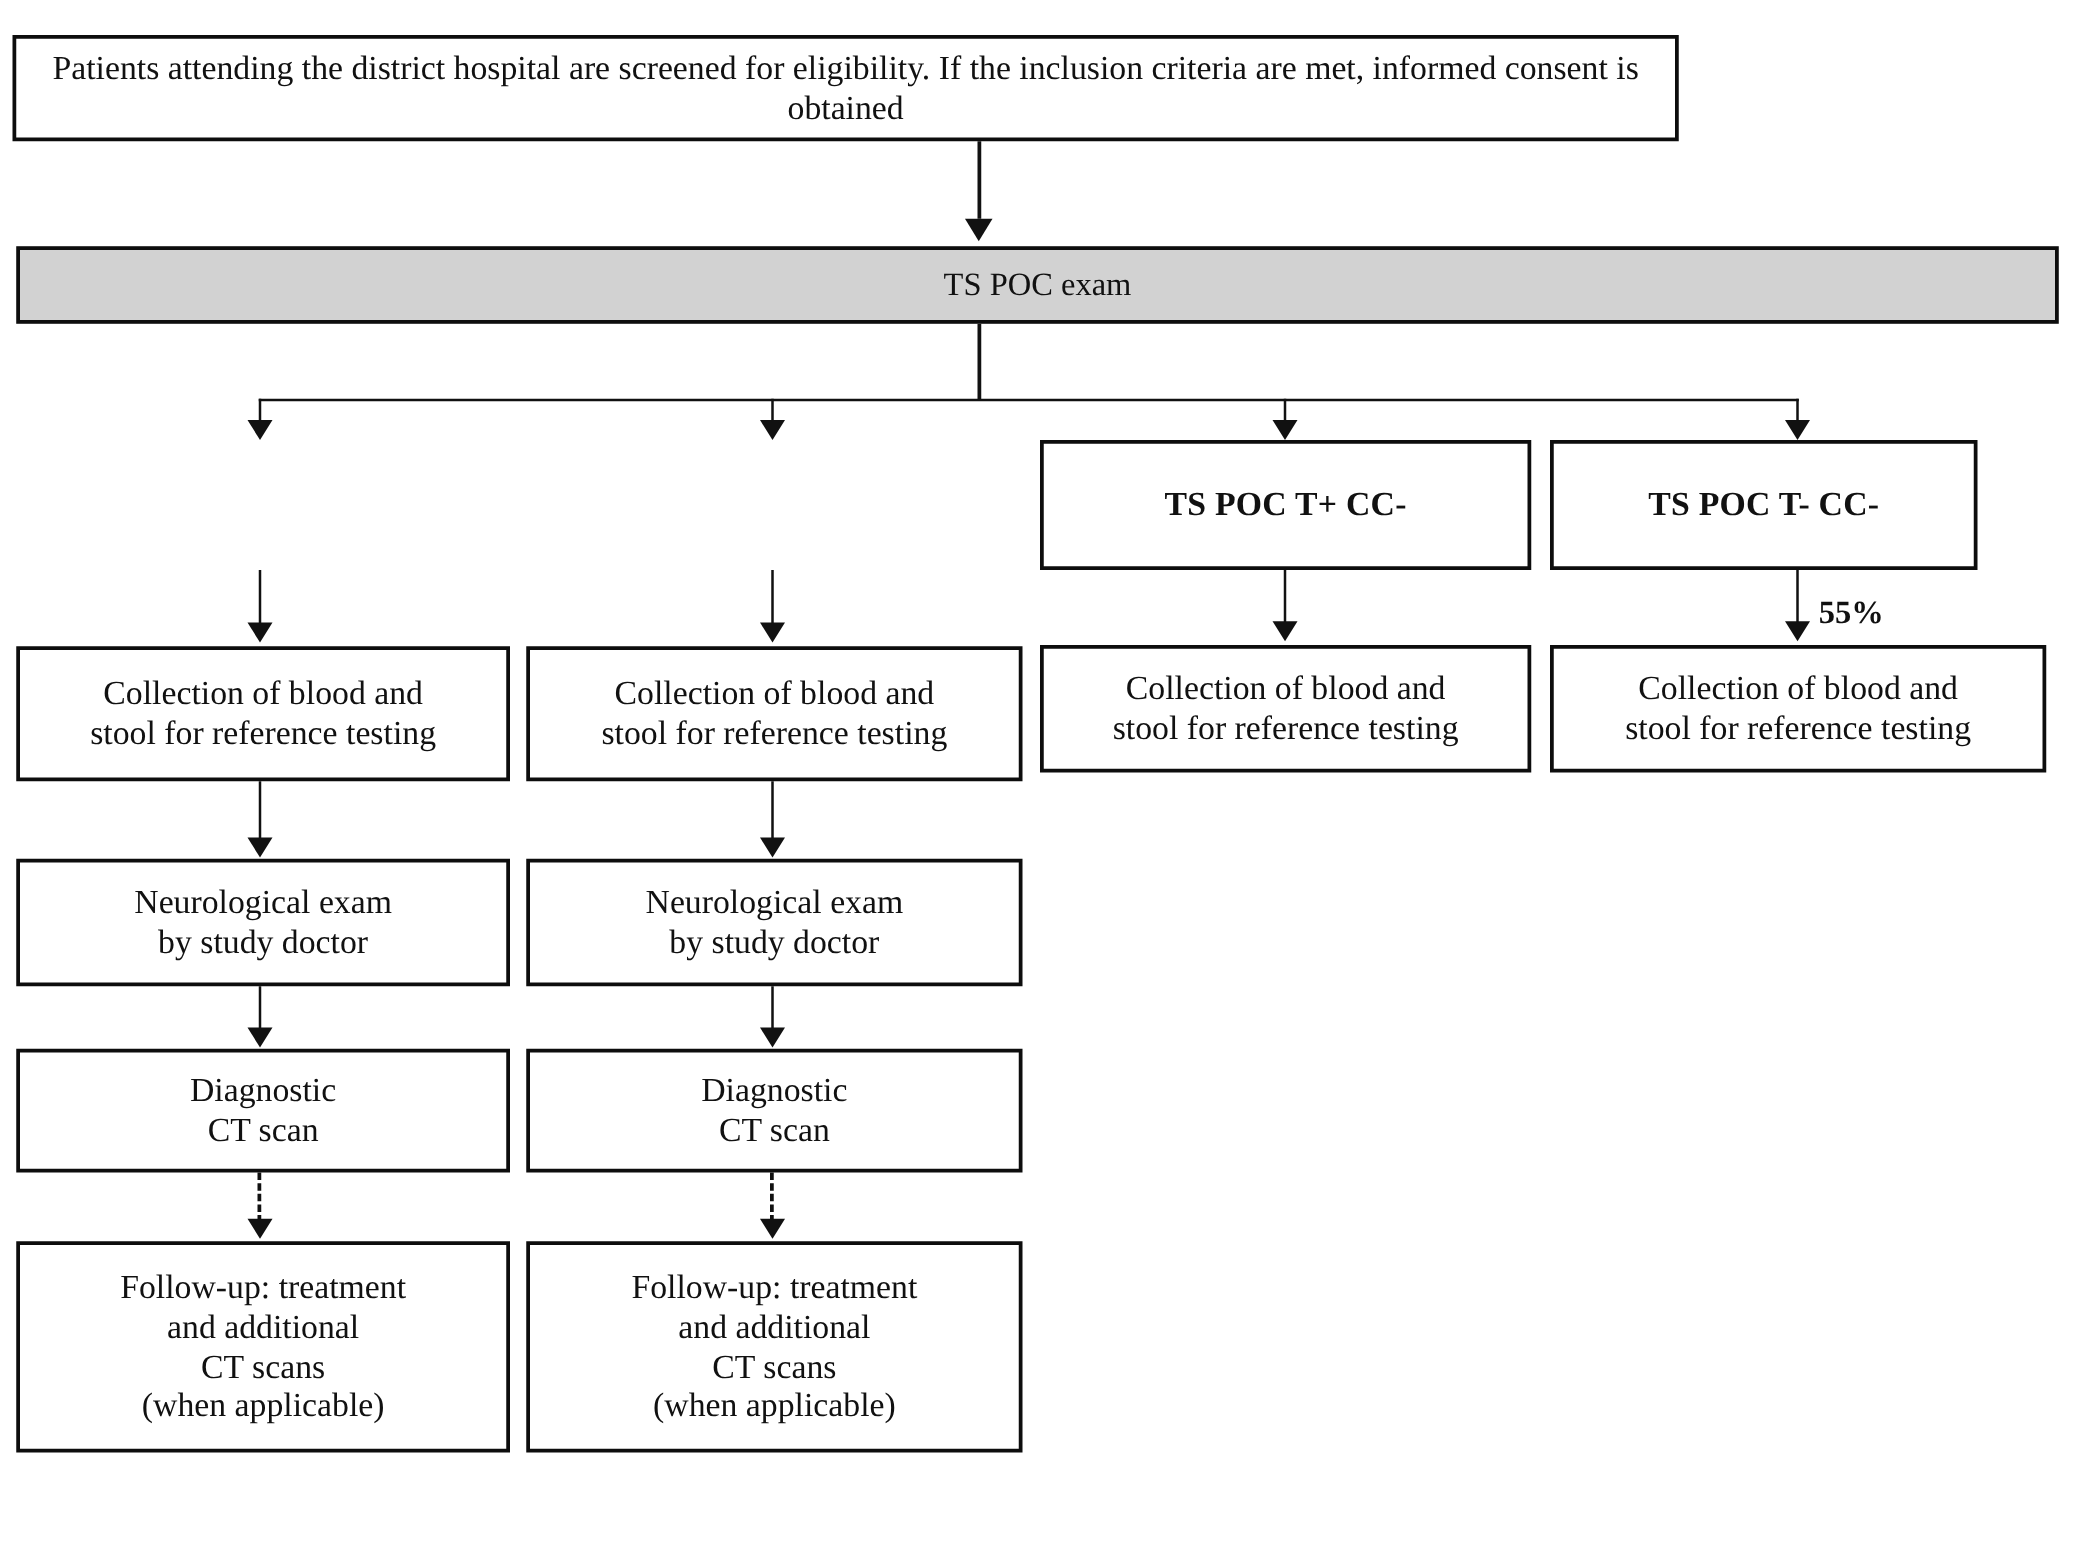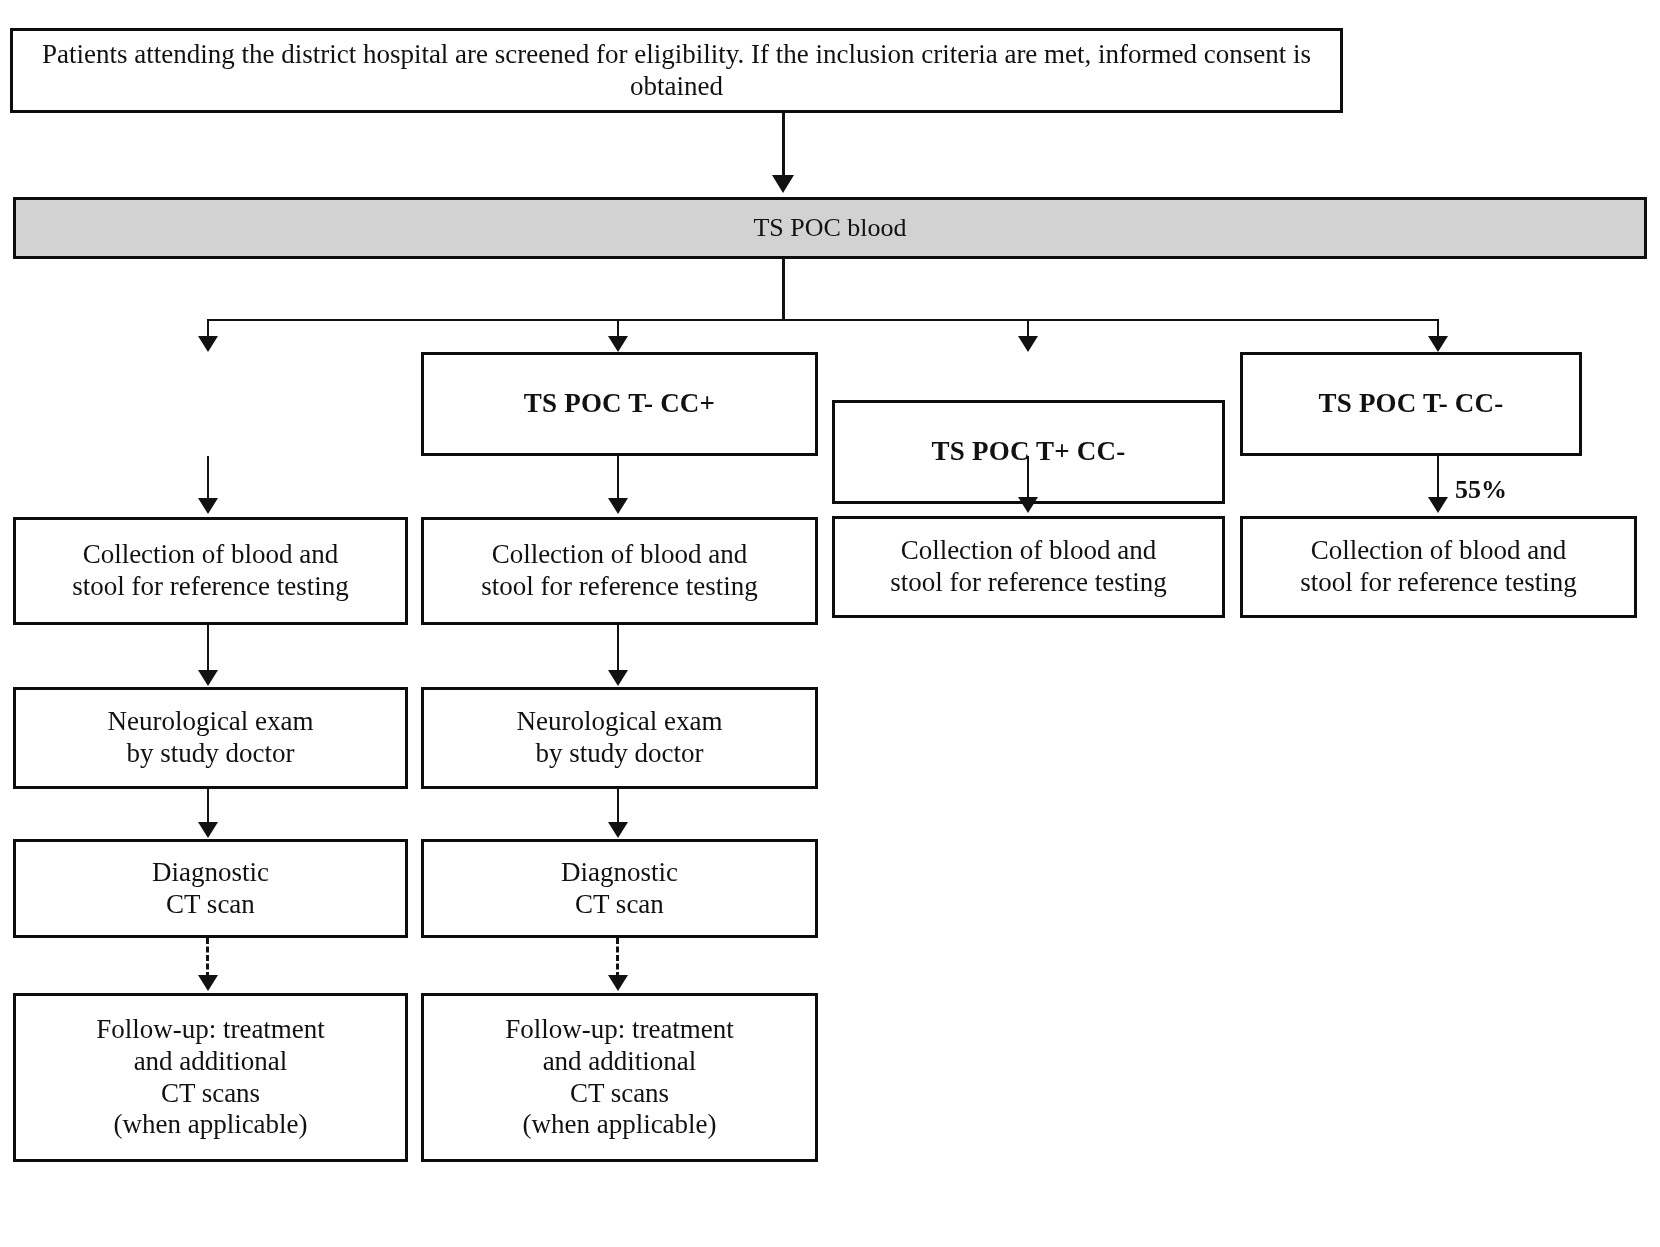--- a/index.html
+++ b/index.html
@@ -65,42 +65,39 @@
 <div id="canvas">
 
   <div class="node intro" style="left:10px;top:28px;width:1333px;height:85px;">
     <span class="txt">Patients attending the district hospital are screened for eligibility. If the inclusion criteria are met, informed consent is obtained</span>
   </div>
 
   <div class="vline thick" style="left:782px;top:113px;height:62px;"></div>
   <div class="ahead" style="left:772px;top:175px;"></div>
 
   <div class="node decision" style="left:13px;top:197px;width:1634px;height:62px;">
-    <span class="txt">TS POC blood</span>
+    <span class="txt">TS POC exam</span>
   </div>
 
   <div class="vline thick" style="left:782px;top:259px;height:61px;"></div>
   <div class="hline" style="left:207px;top:319px;width:1232px;"></div>
 
   <div class="vline" style="left:207px;top:319px;height:20px;"></div>
   <div class="ahead small" style="left:198px;top:336px;"></div>
 
   <div class="vline" style="left:617px;top:319px;height:20px;"></div>
   <div class="ahead small" style="left:608px;top:336px;"></div>
 
   <div class="vline" style="left:1027px;top:319px;height:20px;"></div>
   <div class="ahead small" style="left:1018px;top:336px;"></div>
 
   <div class="vline" style="left:1437px;top:319px;height:20px;"></div>
   <div class="ahead small" style="left:1428px;top:336px;"></div>
 
-  <div class="node arm" style="left:421px;top:352px;width:397px;height:104px;">
-    <span class="txt">TS POC T- CC+</span>
-  </div>
-  <div class="node arm" style="left:832px;top:352px;width:393px;height:104px;margin-top:48px;">
+  <div class="node arm" style="left:832px;top:352px;width:393px;height:104px;">
     <span class="txt">TS POC T+ CC-</span>
   </div>
   <div class="node arm" style="left:1240px;top:352px;width:342px;height:104px;">
     <span class="txt">TS POC T- CC-</span>
   </div>
 
   <div class="vline" style="left:207px;top:456px;height:45px;"></div>
   <div class="ahead small" style="left:198px;top:498px;"></div>
 
   <div class="vline" style="left:617px;top:456px;height:45px;"></div>

